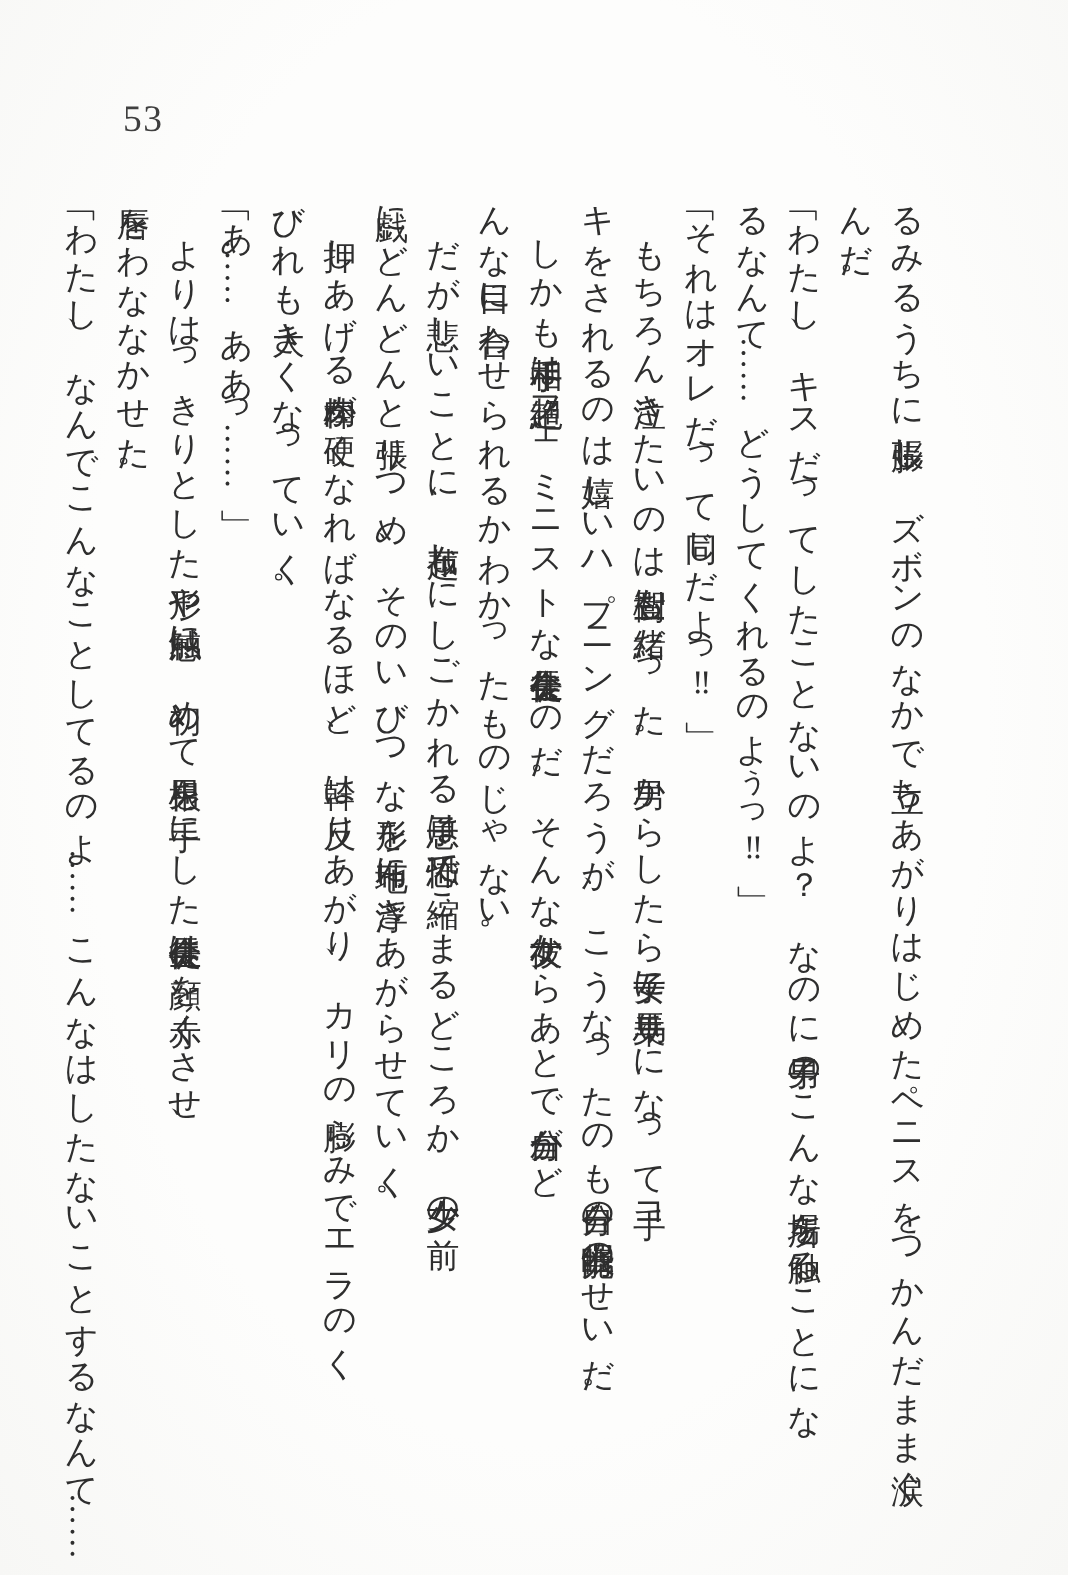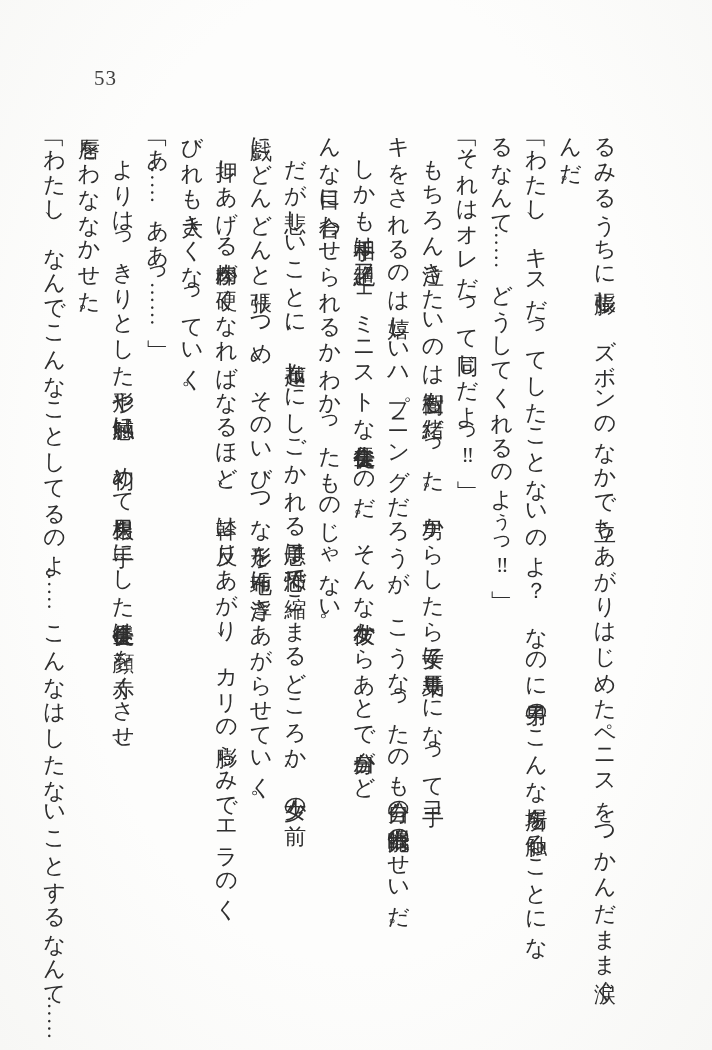--- a/index.html
+++ b/index.html
@@ -11,24 +11,23 @@
     width: 712px;
     height: 1050px;
     background: radial-gradient(ellipse at 50% 45%, #fdfdfc 60%, #f7f7f5 100%);
     overflow: hidden;
     font-family: "Liberation Serif", "DejaVu Serif", serif;
   }
   .page-number {
     position: absolute;
     left: 82px;
     top: 66px;
-    font-size: 21px;
+    font-size: 25px;
     letter-spacing: 1px;
     color: #3f3f3f;
-    margin-left: 12px;
   }
   .text-block {
     position: absolute;
     top: 122px;
     right: 90px;
     height: 884px;
     writing-mode: vertical-rl;
     text-orientation: mixed;
     font-size: 22px;
     letter-spacing: 0.5px;

